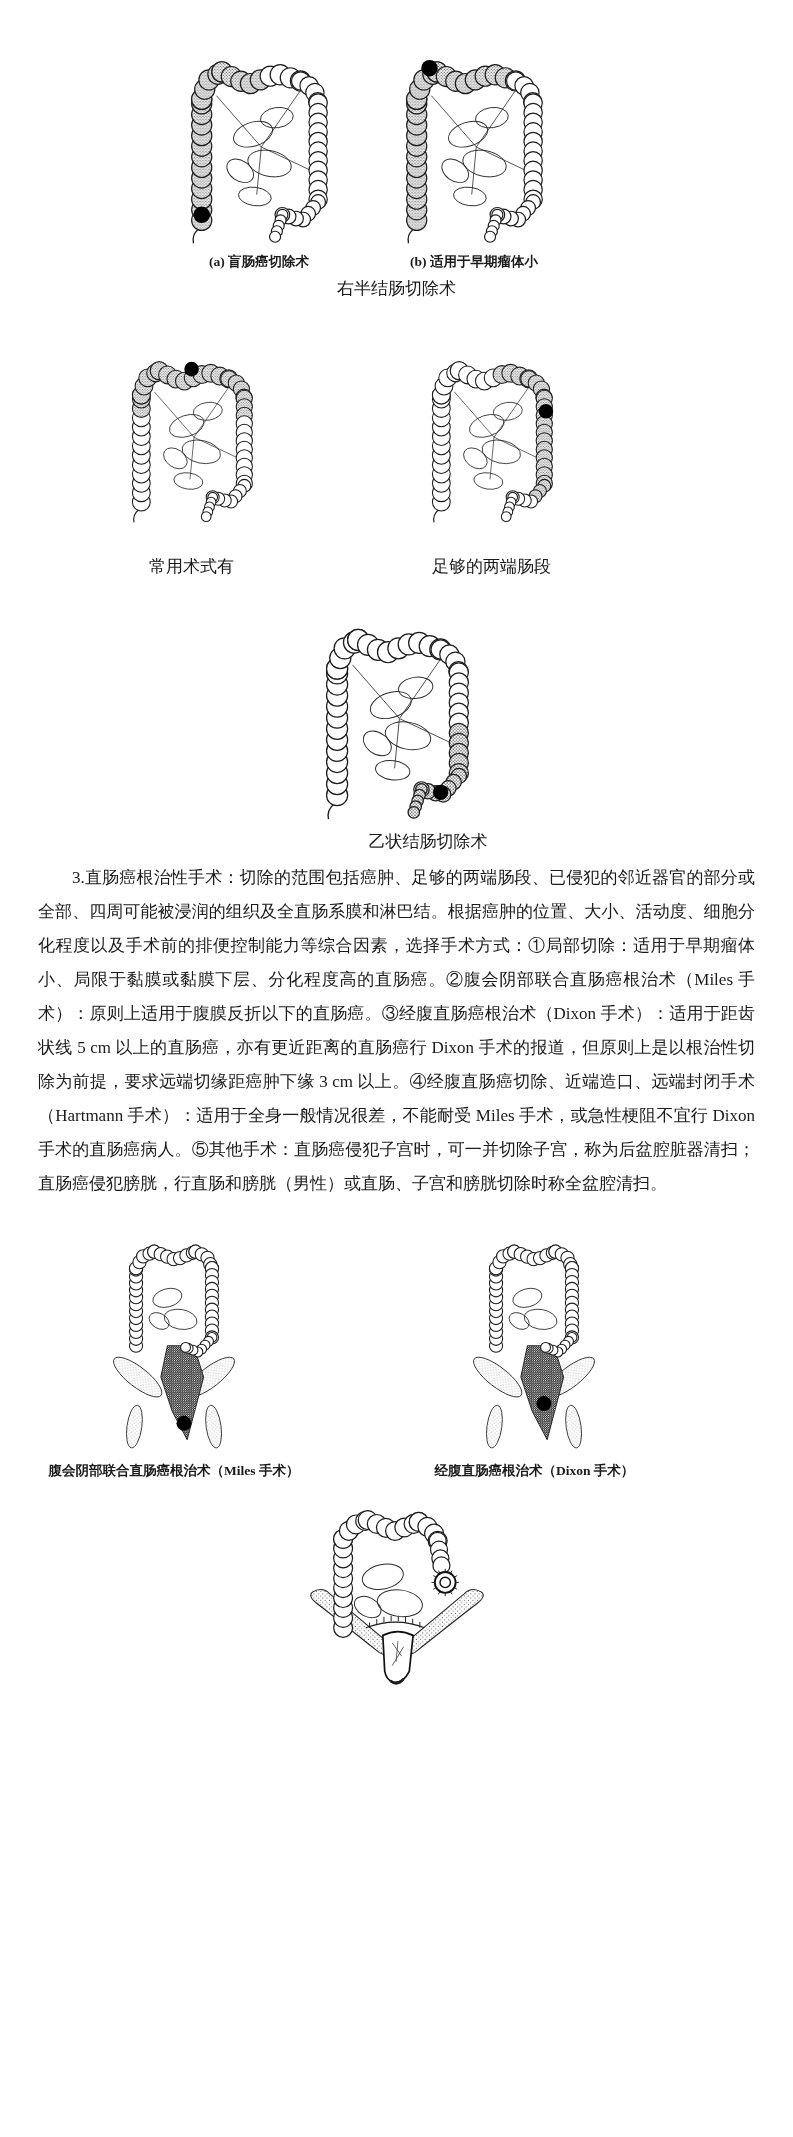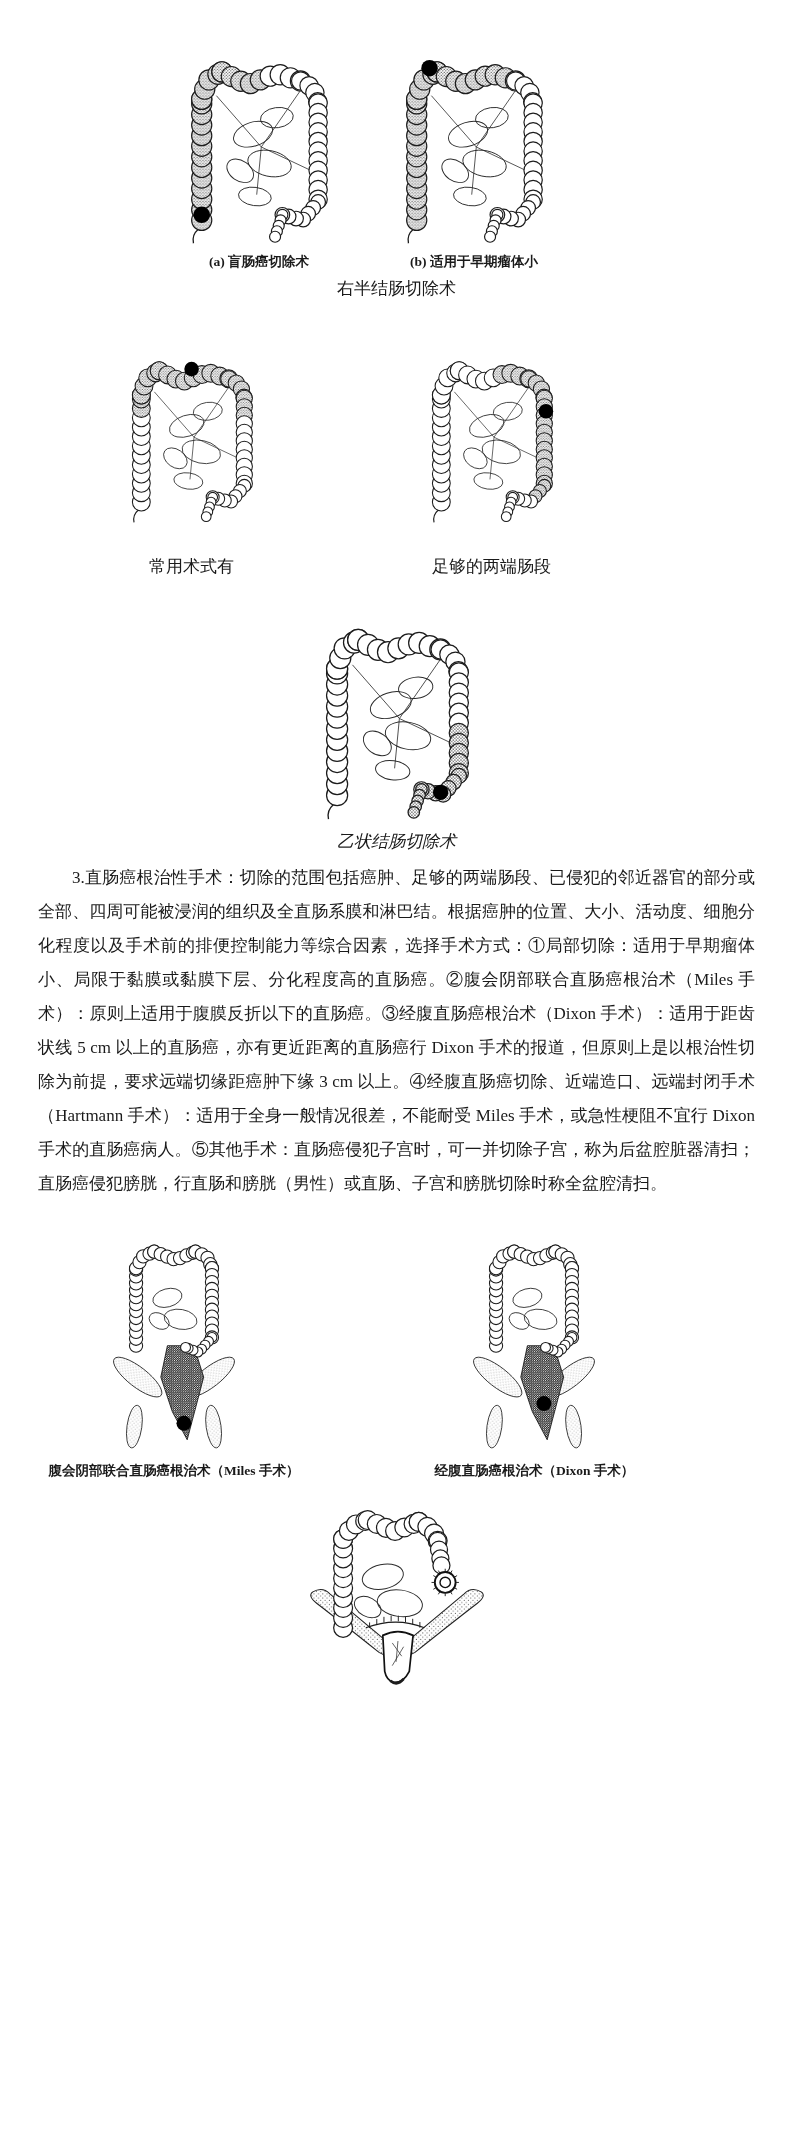--- a/index.html
+++ b/index.html
@@ -15,21 +15,21 @@
   }
   p.body{
     font-size:17px;line-height:34px;text-align:justify;
     text-indent:2em;margin:0;
   }
   .figrow{display:flex;justify-content:center;align-items:flex-end;}
   .figrow figure{margin:0;text-align:center;}
   .fig{display:block;}
   .smallcap{font-size:13.5px;font-weight:bold;margin-top:3px;white-space:nowrap;}
   .groupcap{text-align:center;font-size:17px;margin:6px 0 8px 0;}
-  .medcap{text-align:center;font-size:17px;margin:4px 0 8px 0;font-style:italic;}
+  .medcap{text-align:right;font-size:17px;margin:4px 0 8px 0;}
   .hartcap{text-align:center;font-size:16px;margin:4px 0 6px 0;}
   .mt16{margin-top:16px;} .mt14{margin-top:14px;}
   .mt10{margin-top:10px;} .mt6{margin-top:6px;}
   .shiftL30{transform:translateX(-30px);} .shiftL55{transform:translateX(-55px);}
   .gap60{gap:45px;} .gap150{gap:150px;} .gap135{gap:135px;}
 </style>
 </head>
 <body>
 
 <div class="page">

